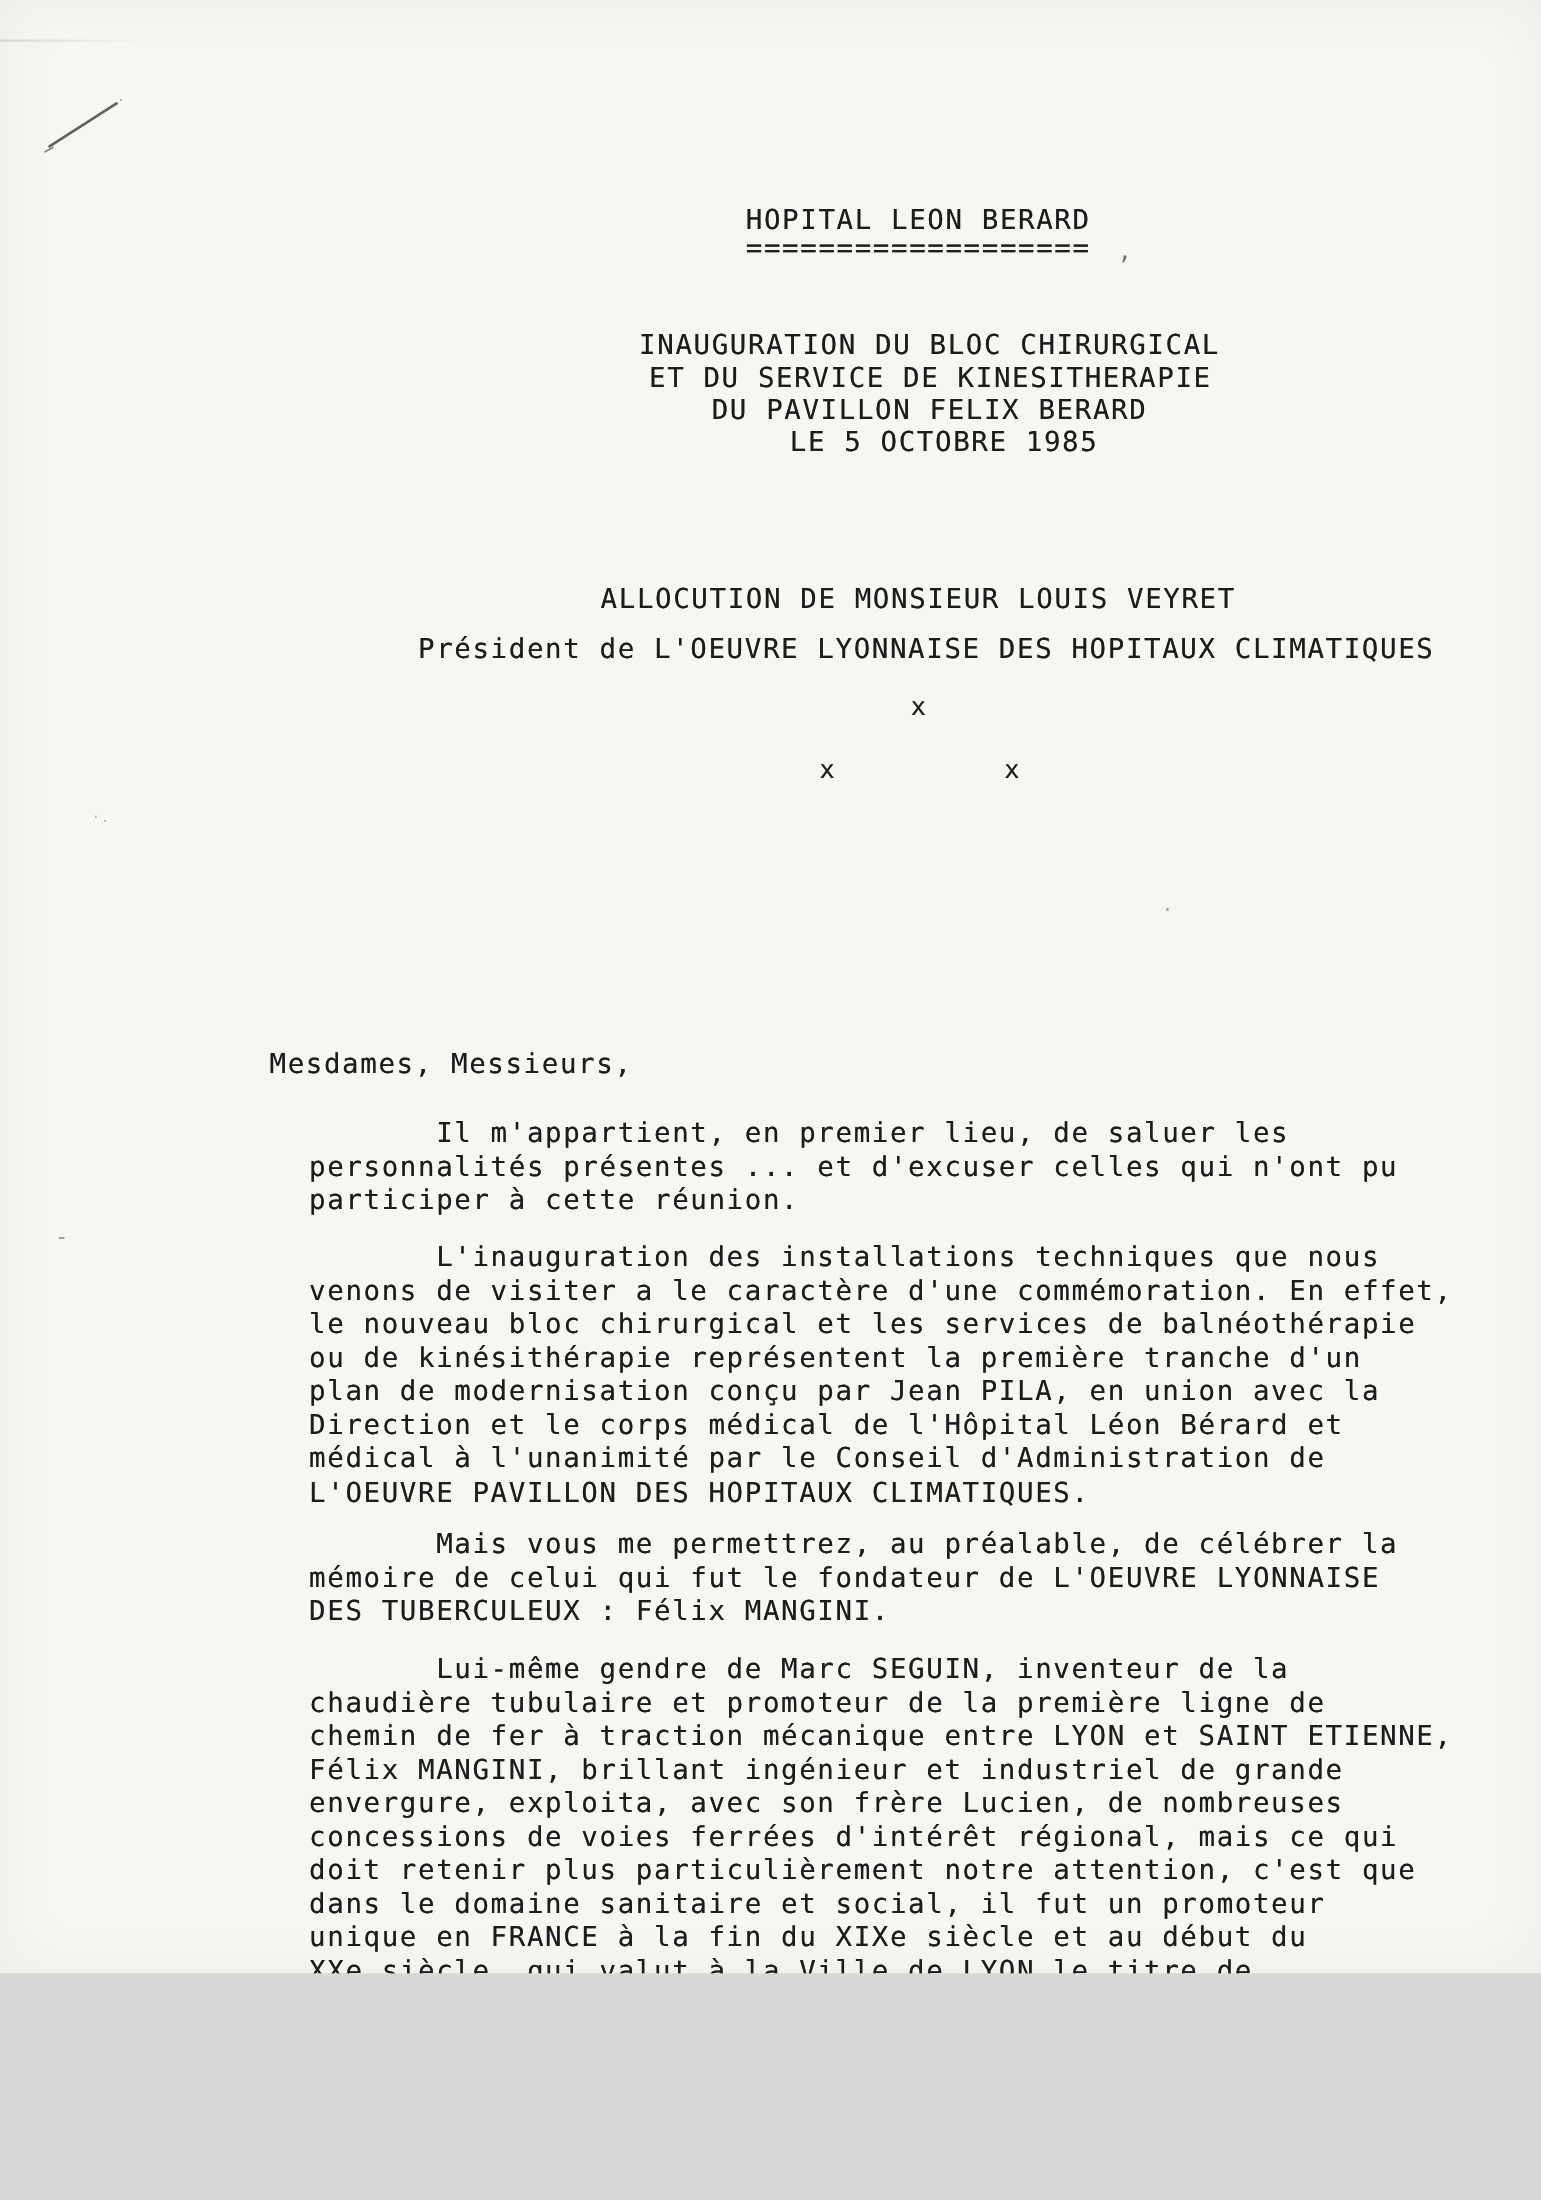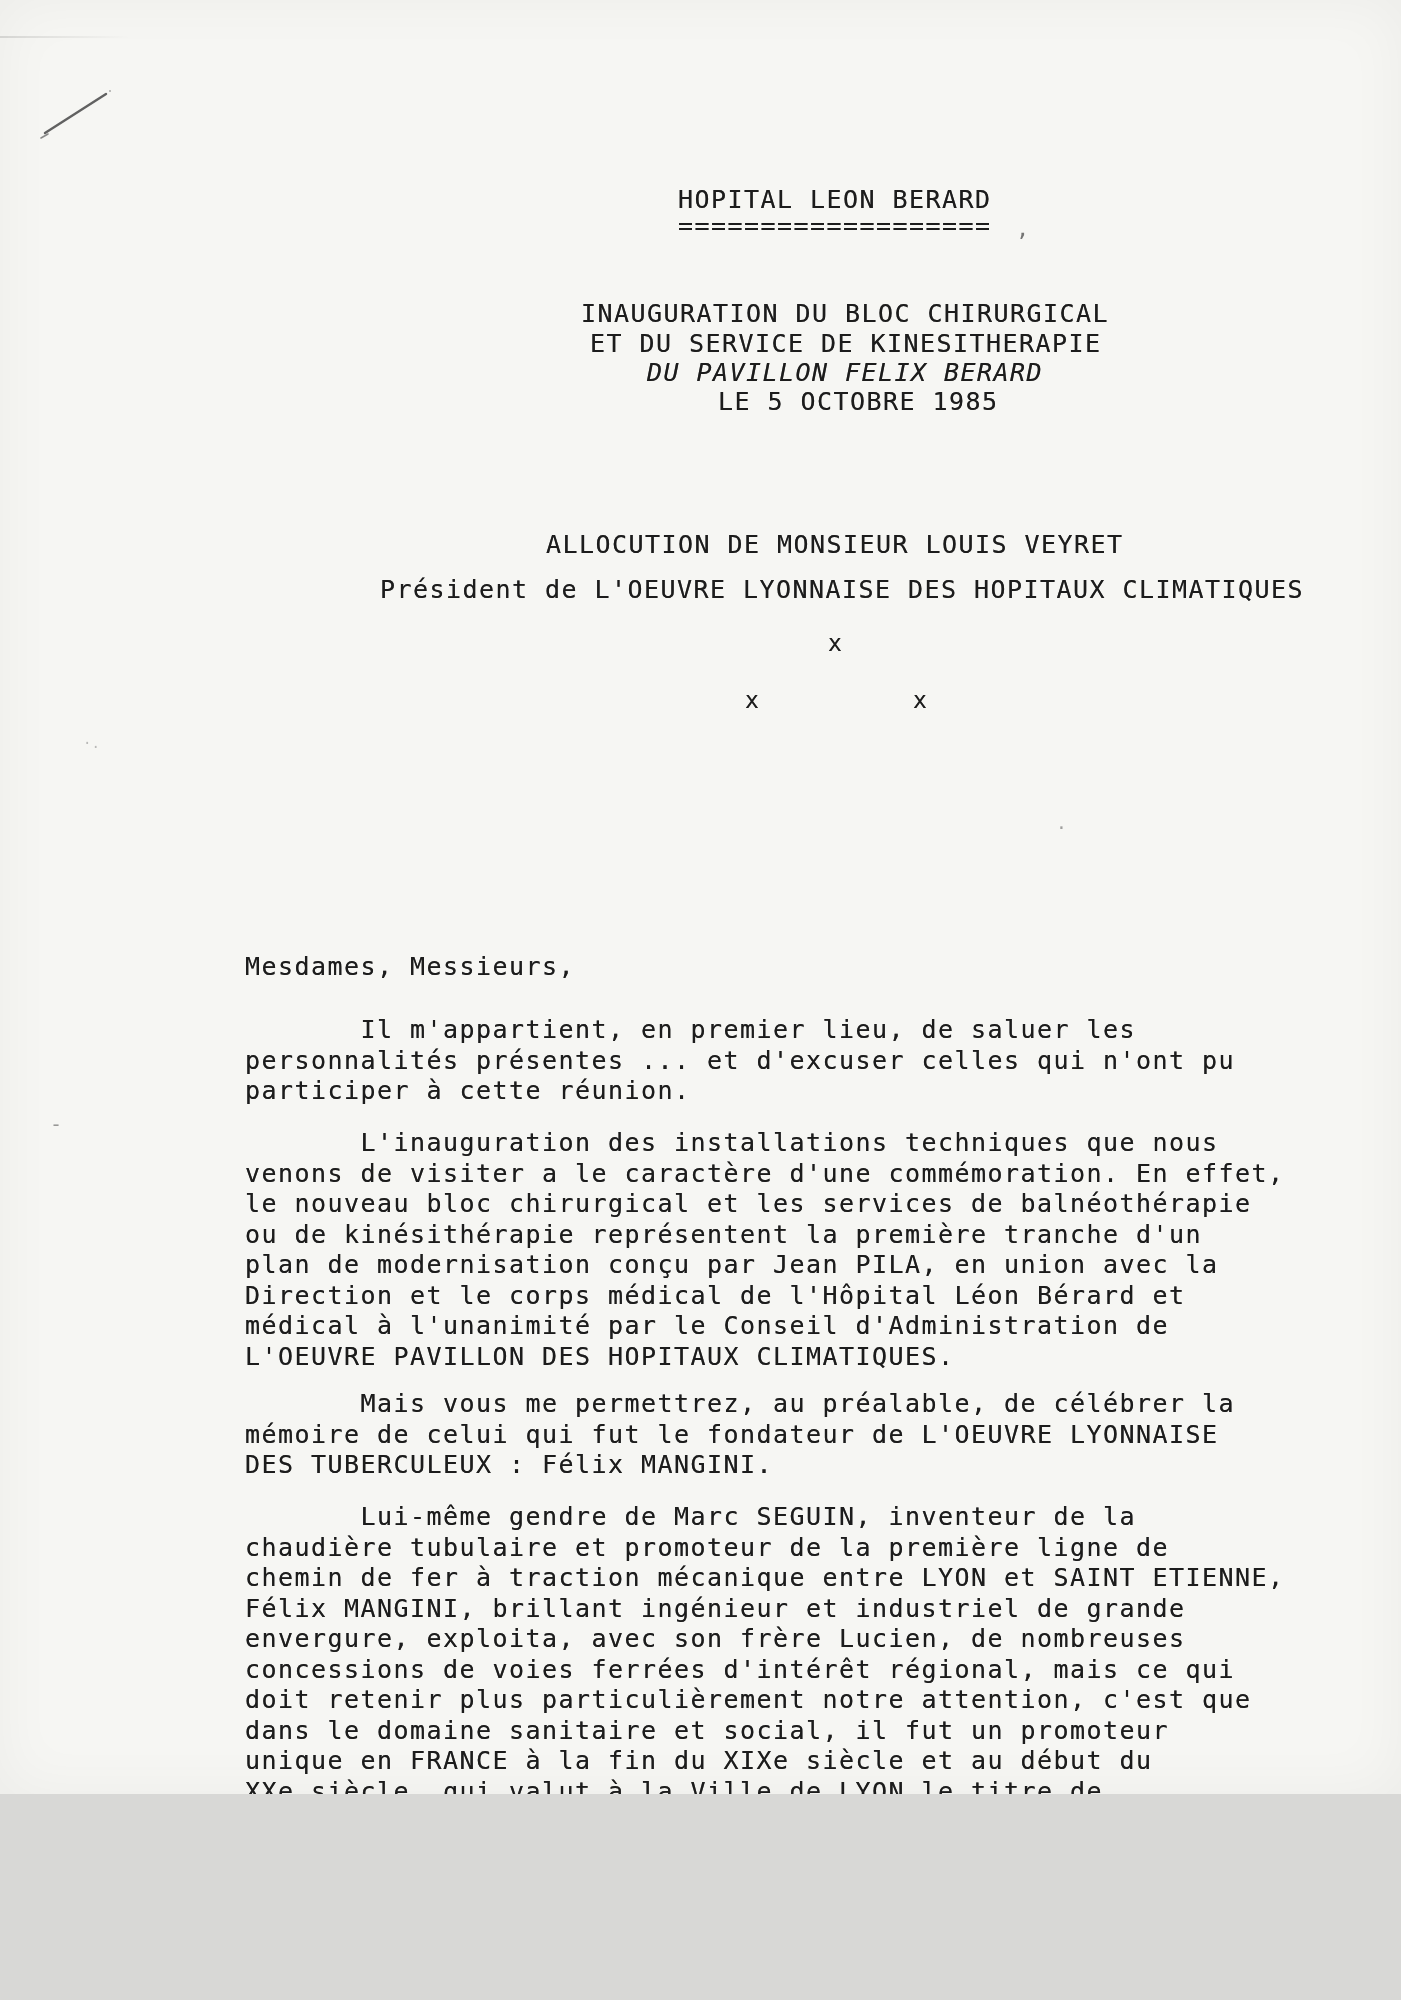--- a/index.html
+++ b/index.html
@@ -20,20 +20,21 @@
     color:var(--ink,#1c1c1c);
     text-shadow:0 0 0.6px rgba(25,25,25,0.65);
   }
   .para{position:absolute;left:245px;}
   .para .bodyline{
     white-space:pre;
     font:25px/30.5px "DejaVu Sans Mono","Liberation Mono",monospace;
     letter-spacing:1.45px;
     color:var(--ink,#1c1c1c);
     text-shadow:0 0 0.6px rgba(25,25,25,0.65);
+    margin-left:36px;
   }
   .xmark{
     position:absolute;
     font:23px/30px "DejaVu Sans Mono","Liberation Mono",monospace;
     color:var(--ink,#1c1c1c);
     text-shadow:0 0 0.6px rgba(25,25,25,0.6);
   }
   .contmark{
     position:absolute;
     font:25px/30px "DejaVu Sans Mono","Liberation Mono",monospace;
@@ -58,21 +59,21 @@
     <path d="M11 58 l7 -4" stroke="#5a5a5a" stroke-width="1.6" stroke-linecap="round" opacity="0.7" fill="none"></path>
     <circle cx="80" cy="11" r="1" fill="#777" opacity="0.6"></circle>
   </svg>
 
   <div class="tline" style="left:678px;top:185px;">HOPITAL LEON BERARD</div>
   <div class="tline" style="left:678px;top:211px;">===================</div>
   <span class="speck" style="left:1016px;top:216px;font-size:22px;opacity:.75;">,</span>
 
   <div class="tline" style="left:581px;top:299px;">INAUGURATION DU BLOC CHIRURGICAL</div>
   <div class="tline" style="left:590px;top:329px;">ET DU SERVICE DE KINESITHERAPIE</div>
-  <div class="tline" style="left:647px;top:358px;font-style:italic;">DU PAVILLON FELIX BERARD</div>
+  <div class="tline" style="left:647px;top:358px;">DU PAVILLON FELIX BERARD</div>
   <div class="tline" style="left:718px;top:387px;">LE 5 OCTOBRE 1985</div>
 
   <div class="tline" style="left:546px;top:530px;">ALLOCUTION DE MONSIEUR LOUIS VEYRET</div>
   <div class="tline" style="left:380px;top:575px;">Président de L'OEUVRE LYONNAISE DES HOPITAUX CLIMATIQUES</div>
 
   <span class="xmark" style="left:828px;top:628px;">x</span>
   <span class="xmark" style="left:745px;top:685px;">x</span>
   <span class="xmark" style="left:913px;top:685px;">x</span>
 
   <div class="tline" style="left:245px;top:952px;">Mesdames, Messieurs,</div>

